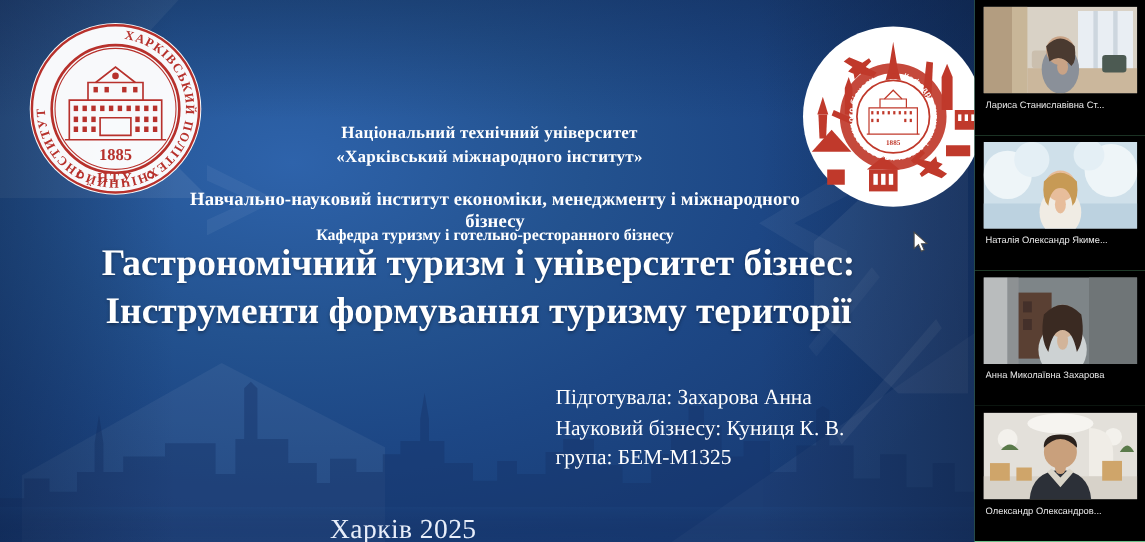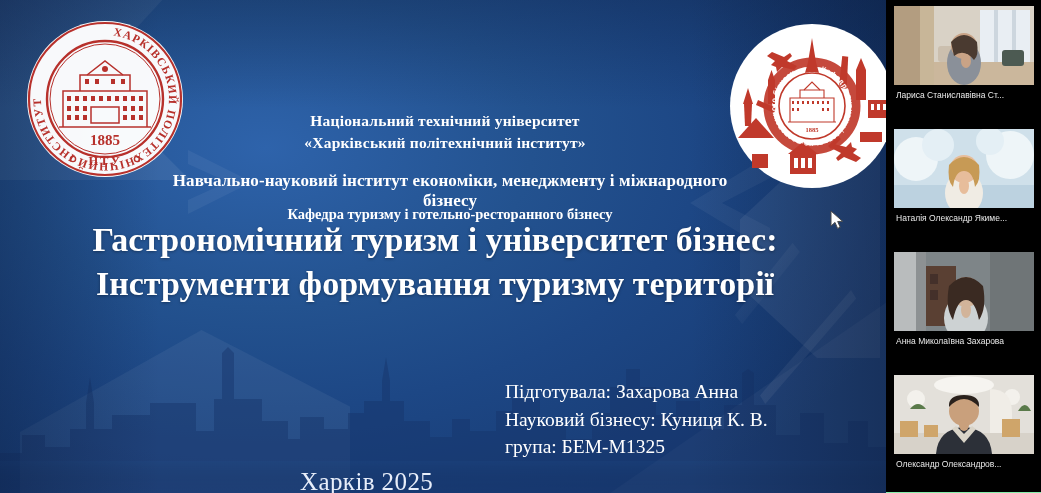--- a/index.html
+++ b/index.html
@@ -95,21 +95,21 @@
   #title{
     position:absolute; left:45px; top:218px; width:780px;
     color:#fff; font-family:"Liberation Serif", serif;
     font-size:34px; font-weight:bold; line-height:1.28; text-align:center;
     text-shadow:0 1px 3px rgba(0,0,0,.35);
   }
 
   #authors{
     position:absolute; left:505px; top:348px; width:360px;
     color:#ffffff; font-family:"Liberation Serif", serif;
-    font-size:19.5px; line-height:1.42; text-align:left;margin-top:30px;
+    font-size:19.5px; line-height:1.42; text-align:left;
   }
 
   #city-year{
     position:absolute; left:300px; top:468px; width:290px;
     color:#e8eefa; font-family:"Liberation Serif", serif;
     font-size:25px; letter-spacing:.4px;
   }
 
   
   #cursor{ position:absolute; left:830px; top:210px; width:14px; height:20px; }
@@ -293,21 +293,21 @@
         <rect x="64" y="86" width="2" height="3"></rect>
           <rect x="69" y="86" width="2" height="3"></rect>
         <rect x="94" y="86" width="2" height="3"></rect>
           <rect x="99" y="86" width="2" height="3"></rect>
       </g>
       <text x="84" y="110" text-anchor="middle" font-family="Liberation Serif, serif" font-size="6.5" font-weight="bold" fill="#c0392b">1885</text>
     </svg>
 
     <div class="sl-text" id="univ-line1">
       <div>Національний технічний університет</div>
-      <div>«Харківський політехнічний інститут»</div>
+      <div>«Харківський міжнародного інститут»</div>
     </div>
     <div class="sl-text" id="institute">Навчально-науковий інститут економіки, менеджменту і міжнародного бізнесу</div>
     <div class="sl-text" id="department">Кафедра туризму і готельно-ресторанного бізнесу</div>
 
     <div id="title">
       <div>Гастрономічний туризм і університет бізнес:</div>
       <div>Інструменти формування туризму території</div>
     </div>
 
     <div id="authors">

